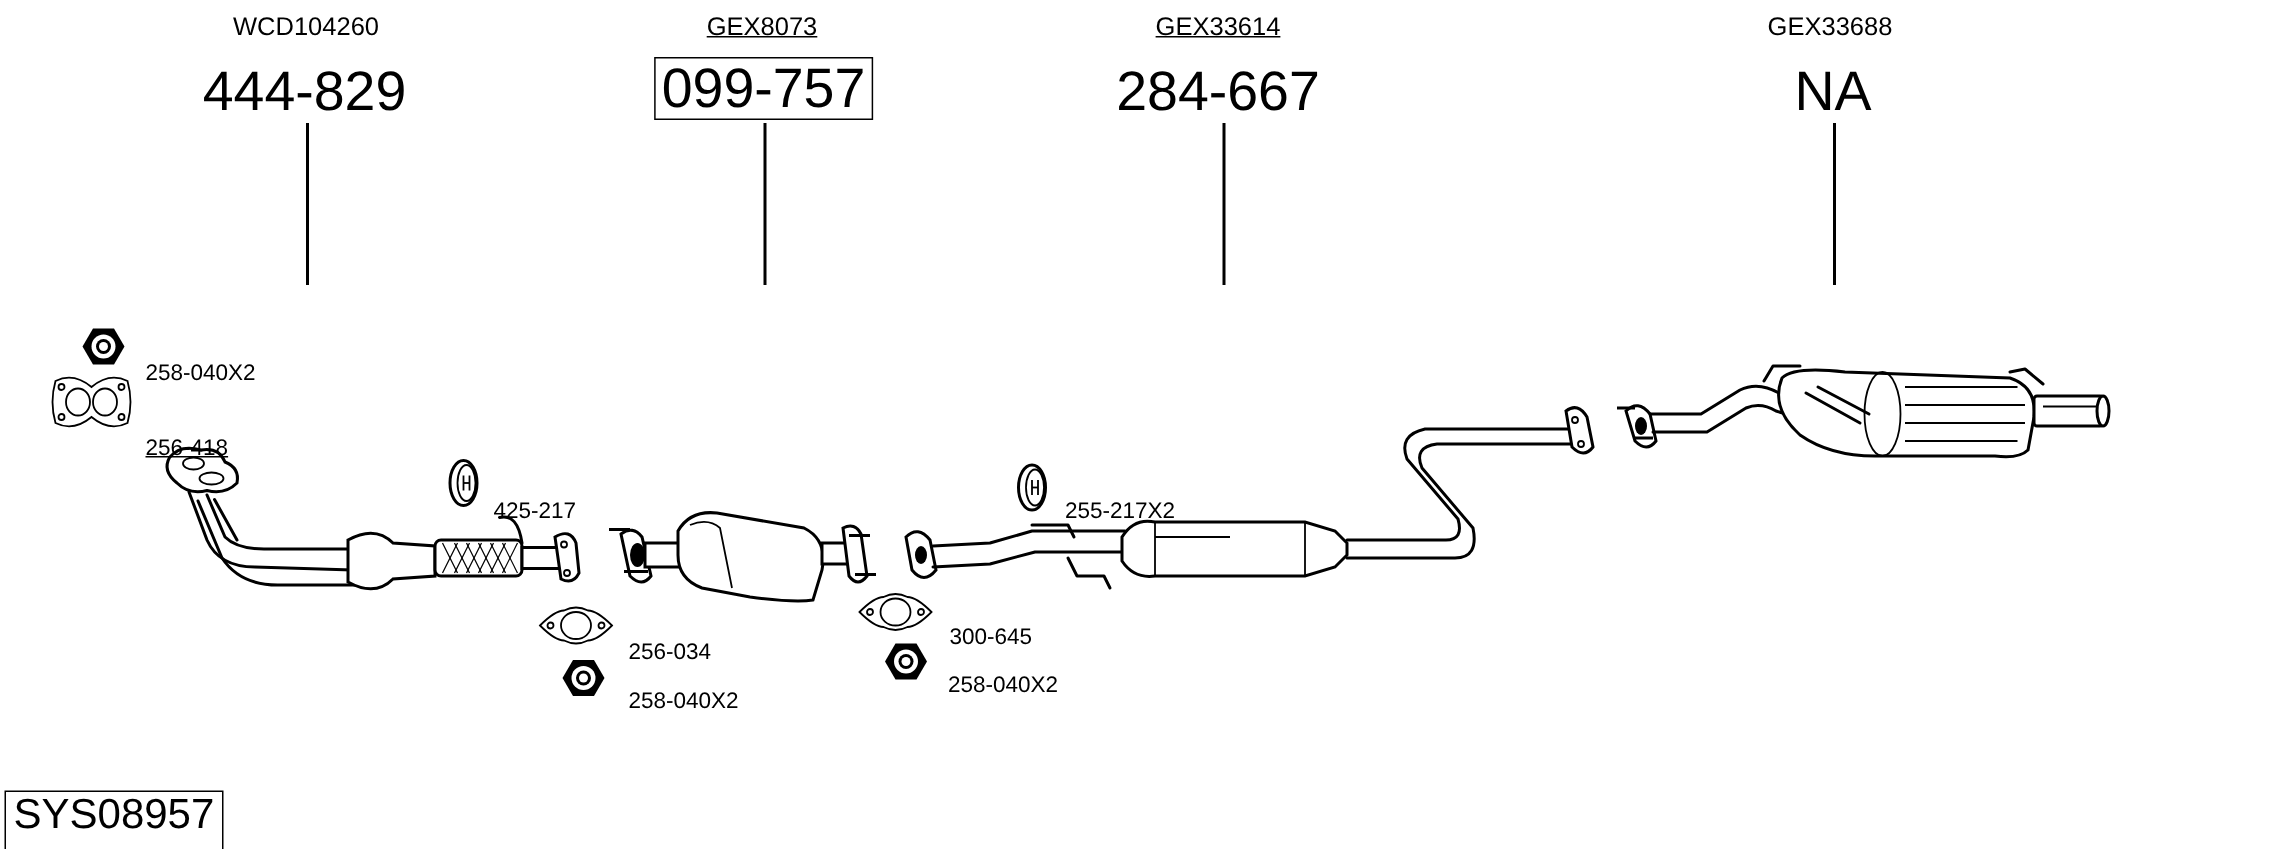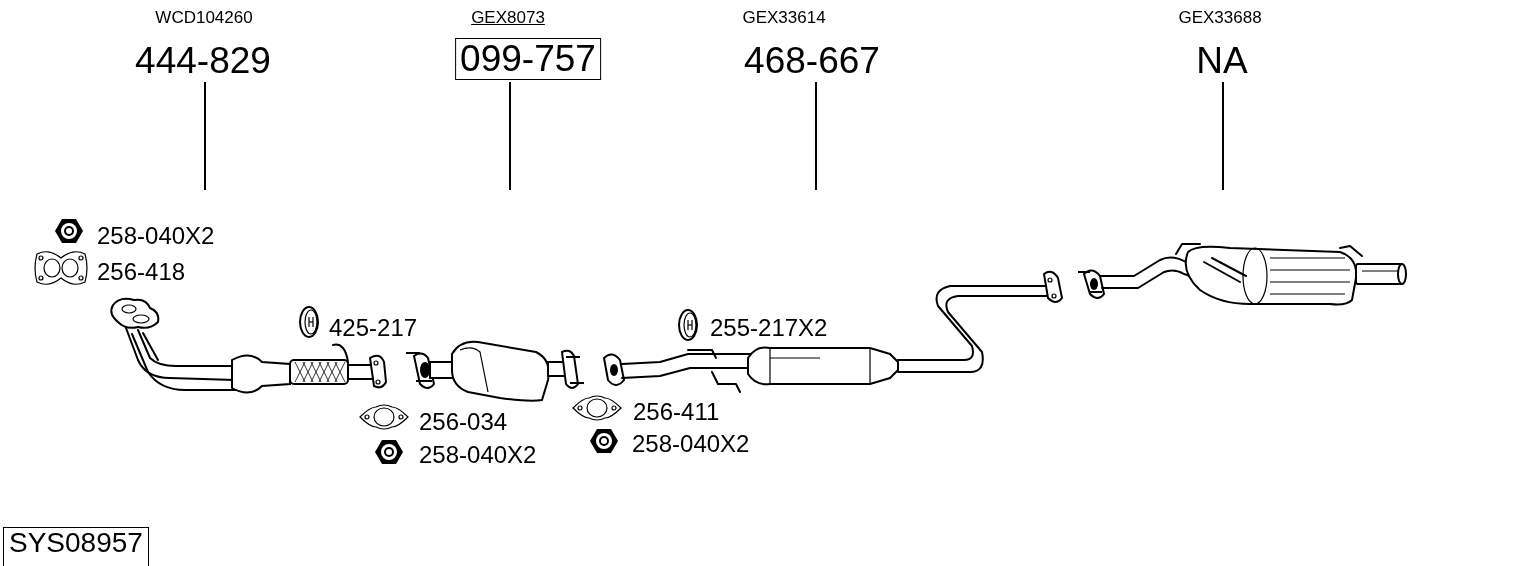--- a/index.html
+++ b/index.html
@@ -3,21 +3,21 @@
 <meta charset="utf-8">
 <style>
   html, body { margin: 0; padding: 0; background: #ffffff; }
   body { width: 1530px; height: 566px; position: relative; overflow: hidden;
          font-family: "Liberation Sans", sans-serif; color: #000; }
   .abs { position: absolute; }
   .oem { font-size: 17px; transform: translateX(-50%); white-space: nowrap; }
   .partno { font-size: 37px; transform: translateX(-50%); white-space: nowrap; line-height: 1; }
   .partno.boxed { border: 1.5px solid #000; padding: 1px 4px 2px 4px; }
   .leader { width: 1.5px; background: #000; }
-  .acc-label { font-size: 24px; white-space: nowrap; line-height: 1; }
+  .acc-label { font-size: 15px; white-space: nowrap; line-height: 1; margin-top: 17px; }
   .sys { font-size: 28px; border: 1.5px solid #000; padding: 1px 5px 18px 5px; line-height: 1; }
   svg.diagram { position: absolute; left: 0; top: 0; }
   svg .pipe { fill: none; stroke: #000; stroke-width: 2; stroke-linecap: round; stroke-linejoin: round; }
   svg .thin { fill: none; stroke: #000; stroke-width: 1.2; }
   svg .fillw { fill: #fff; stroke: #000; stroke-width: 2; }
 </style>
 </head>
 <body>
 
 <svg class="diagram" width="1530" height="566" viewBox="0 0 1530 566">
@@ -178,33 +178,33 @@
     <ellipse cx="1402" cy="274" rx="4" ry="10" class="fillw"></ellipse>
     <line x1="1362" y1="271" x2="1398" y2="271" class="thin"></line>
   </g>
 </svg>
 
 <div class="abs oem" style="left:204px; top:8px;">WCD104260</div>
 <div class="abs partno" style="left:203px; top:42px;">444-829</div>
 <div class="abs leader" style="left:204px; top:82px; height:108px;"></div>
 
 <div class="abs oem" style="left:508px; top:8px;text-decoration:underline;">GEX8073</div>
-<div class="abs partno boxed" style="left:528px; top:38px;">099-757</div>
+<div class="abs partno boxed" style="left:509px; top:38px;">099-757</div>
 <div class="abs leader" style="left:509px; top:82px; height:108px;"></div>
 
-<div class="abs oem" style="left:784px; top:8px;">GEX33614</div>
-<div class="abs partno" style="left:812px; top:42px;">468-667</div>
+<div class="abs oem" style="left:812px; top:8px;text-decoration:underline;">GEX33614</div>
+<div class="abs partno" style="left:812px; top:42px;">284-667</div>
 <div class="abs leader" style="left:815px; top:82px; height:108px;"></div>
 
 <div class="abs oem" style="left:1220px; top:8px;">GEX33688</div>
 <div class="abs partno" style="left:1222px; top:42px;">NA</div>
 <div class="abs leader" style="left:1222px; top:82px; height:108px;"></div>
 
 <div class="abs acc-label" style="left:97px; top:224px;">258-040X2</div>
-<div class="abs acc-label" style="left:97px; top:260px;">256-418</div>
+<div class="abs acc-label" style="left:97px; top:274px;text-decoration:underline;">256-418</div>
 <div class="abs acc-label" style="left:329px; top:316px;">425-217</div>
 <div class="abs acc-label" style="left:419px; top:410px;">256-034</div>
 <div class="abs acc-label" style="left:419px; top:443px;">258-040X2</div>
 <div class="abs acc-label" style="left:710px; top:316px;">255-217X2</div>
-<div class="abs acc-label" style="left:633px; top:400px;">256-411</div>
+<div class="abs acc-label" style="left:633px; top:400px;">300-645</div>
 <div class="abs acc-label" style="left:632px; top:432px;">258-040X2</div>
 
 <div class="abs sys" style="left:3px; top:527px;">SYS08957</div>
 
 </body></html>

